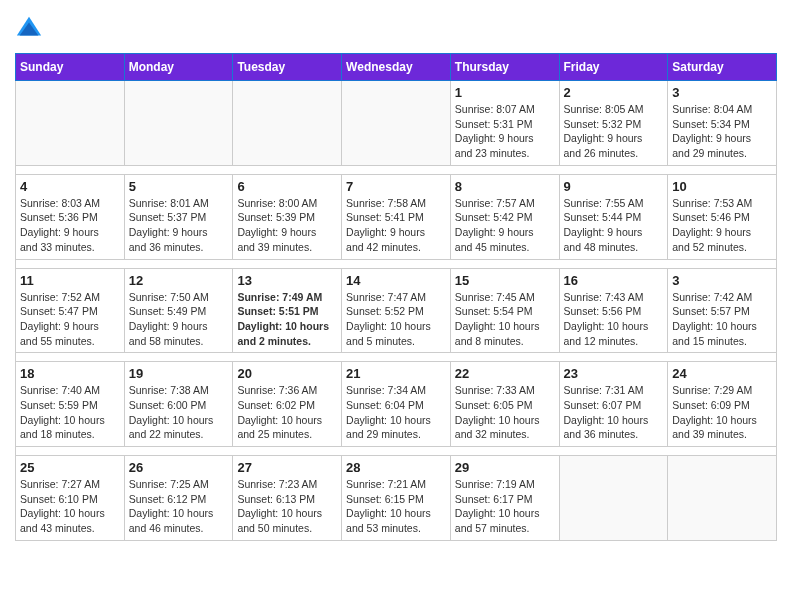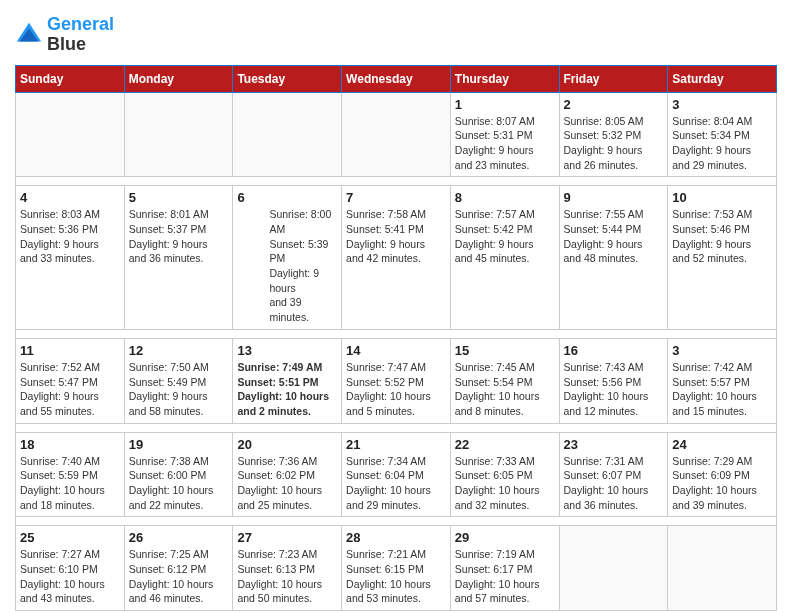--- a/index.html
+++ b/index.html
@@ -45,21 +45,21 @@
     .location {
       font-size: 14px;
       color: #555;
     }
     .calendar {
       width: 100%;
       border-collapse: collapse;
       font-size: 11px;
     }
     .calendar th {
-      background: #b91c1c;
+      background: #6d28d9;
       color: white;
       padding: 6px 4px;
       text-align: left;
       font-size: 12px;
       border: 1px solid #1976D2;
     }
     .calendar td {
       border: 1px solid #ccc;
       padding: 4px;
       vertical-align: top;
@@ -88,24 +88,20 @@
   </style>
 </head>
 <body>
 
 <div class="header">
   <div class="logo">
     <svg class="logo-icon" viewBox="0 0 30 30">
       <polygon points="15,2 28,22 2,22" fill="#2196F3"></polygon>
       <polygon points="15,8 25,22 5,22" fill="#1565C0"></polygon>
     </svg>
-    <div class="logo-text">
-      <div><span>General</span></div>
-      <div>Blue</div>
-    </div>
   </div>
   <div class="title-section">
     <div class="month-year"></div>
     <div class="location"></div>
   </div>
 </div>
 
 <table class="calendar">
   <thead>
     <tr>
@@ -159,21 +155,21 @@
         </td>
         <td>
           <div class="day-num">5</div>
           <div class="day-info" style="white-space: pre-line;">Sunrise: 8:01 AM
 Sunset: 5:37 PM
 Daylight: 9 hours
 and 36 minutes.</div>
         </td>
         <td>
           <div class="day-num">6</div>
-          <div class="day-info" style="white-space: pre-line; margin-left: 32px;">Sunrise: 8:00 AM
+          <div class="day-info" style="white-space: pre-line;">Sunrise: 8:00 AM
 Sunset: 5:39 PM
 Daylight: 9 hours
 and 39 minutes.</div>
         </td>
         <td>
           <div class="day-num">7</div>
           <div class="day-info" style="white-space: pre-line;">Sunrise: 7:58 AM
 Sunset: 5:41 PM
 Daylight: 9 hours
 and 42 minutes.</div>

